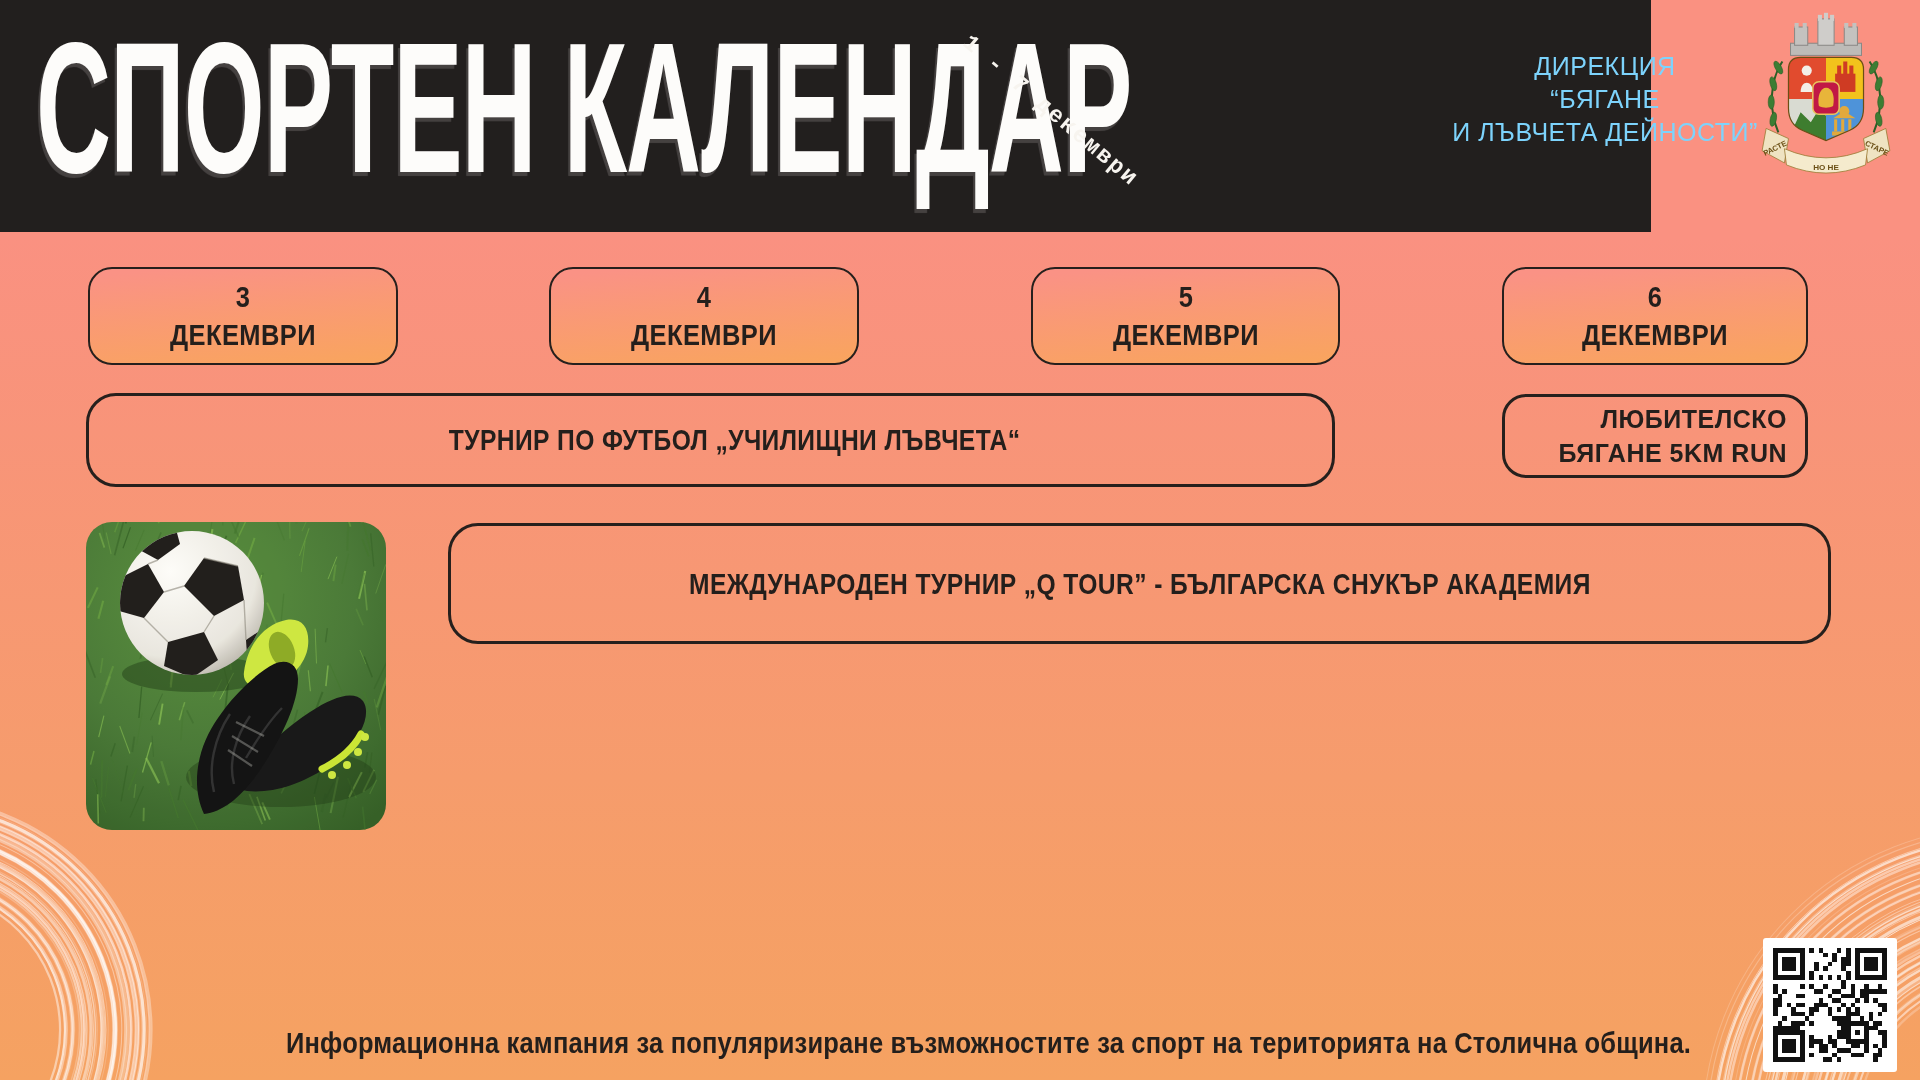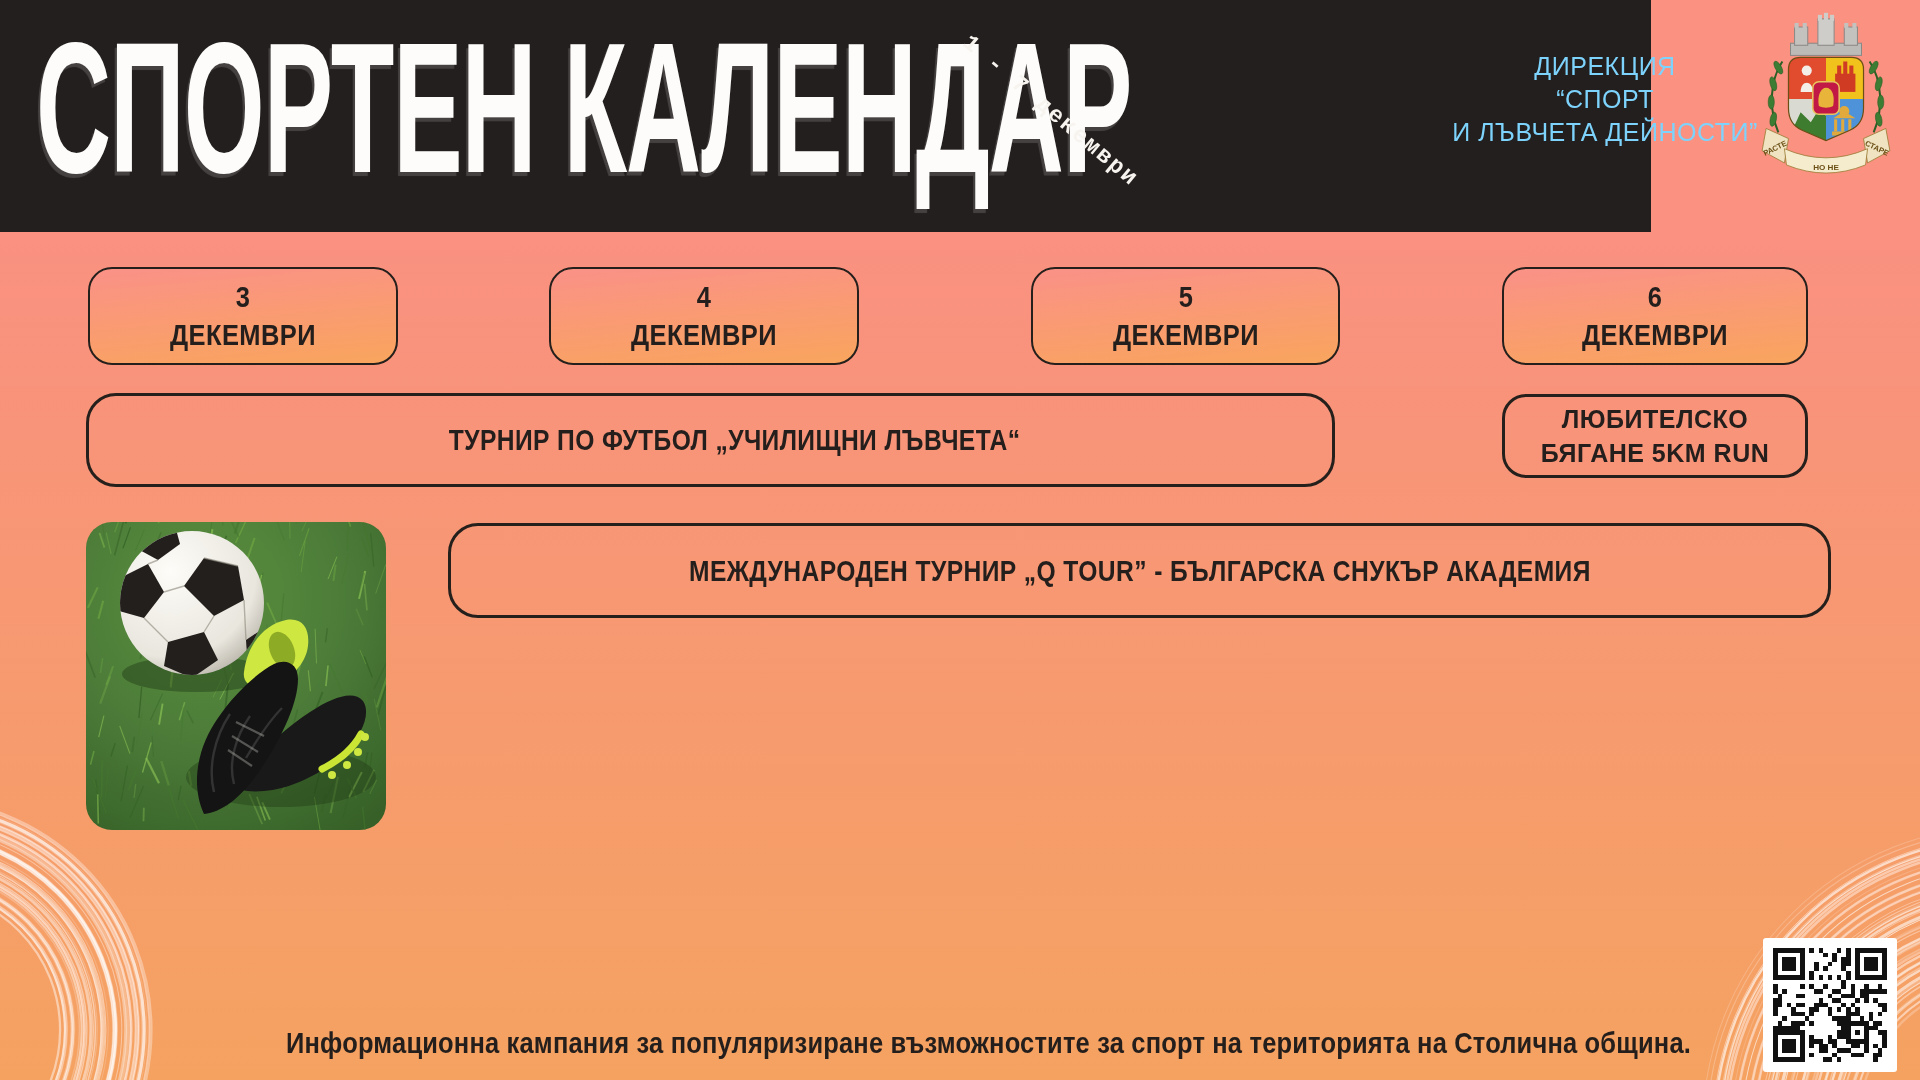--- a/index.html
+++ b/index.html
@@ -40,23 +40,23 @@
     transform:scaleX(0.85);transform-origin:center;}
   
   .bar{
     position:absolute;box-sizing:border-box;border:3px solid #26201d;
     display:flex;align-items:center;justify-content:center;text-align:center;
     background:transparent;
   }
   .bar-cond{font-weight:700;font-size:30px;letter-spacing:0.5px;white-space:nowrap;
     transform:scaleX(0.82);transform-origin:center;}
   .bar-football{left:86px;top:393px;width:1249px;height:94px;border-radius:30px;padding-left:48px;}
-  .bar-run{left:1502px;top:394px;width:306px;height:84px;border-radius:24px;}
+  .bar-run{left:1502px;top:394px;width:306px;height:84px;border-radius:24px;text-align:right;}
   .bar-run .run-text{font-weight:700;font-size:25px;line-height:34px;letter-spacing:0.5px;width:264px;}
-  .bar-snooker{left:448px;top:523px;width:1383px;height:95px;border-radius:30px;}
+  .bar-snooker{left:448px;top:523px;width:1383px;height:121px;border-radius:30px;}
   
   .photo{position:absolute;left:86px;top:522px;width:300px;height:308px;margin:0;
     border-radius:26px;overflow:hidden;}
   
   .swirls{position:absolute;left:0;top:0;width:1920px;height:1080px;pointer-events:none;}
   
   .qr-panel{position:absolute;left:1763px;top:938px;width:134px;height:134px;background:#ffffff;
     border-radius:3px;display:flex;align-items:center;justify-content:center;}
   
   .footer{position:absolute;left:0;top:1026px;width:1920px;text-align:center;padding-left:28px;}
@@ -163,21 +163,21 @@
       </g>
   </svg>
 
   <div class="header">
     <h1 class="title">СПОРТЕН КАЛЕНДАР</h1>
 
     <div class="date-range">1 - 7 декември</div>
 
     <div class="directorate">
       <div>ДИРЕКЦИЯ</div>
-      <div>“СПОРТ</div>
+      <div>“БЯГАНЕ</div>
       <div>И ЛЪВЧЕТА ДЕЙНОСТИ”</div>
     </div>
 
     <svg class="emblem" width="144" height="176" viewBox="0 0 142 172">
 
       <g>
         <rect x="36" y="32" width="70" height="12" fill="#bdbbb8" stroke="#8a8885"></rect>
         <rect x="40" y="16" width="13" height="18" fill="#c4c2bf" stroke="#8a8885"></rect>
         <rect x="89" y="16" width="13" height="18" fill="#c4c2bf" stroke="#8a8885"></rect>
         <rect x="63" y="8" width="16" height="26" fill="#cfcdca" stroke="#8a8885"></rect>

